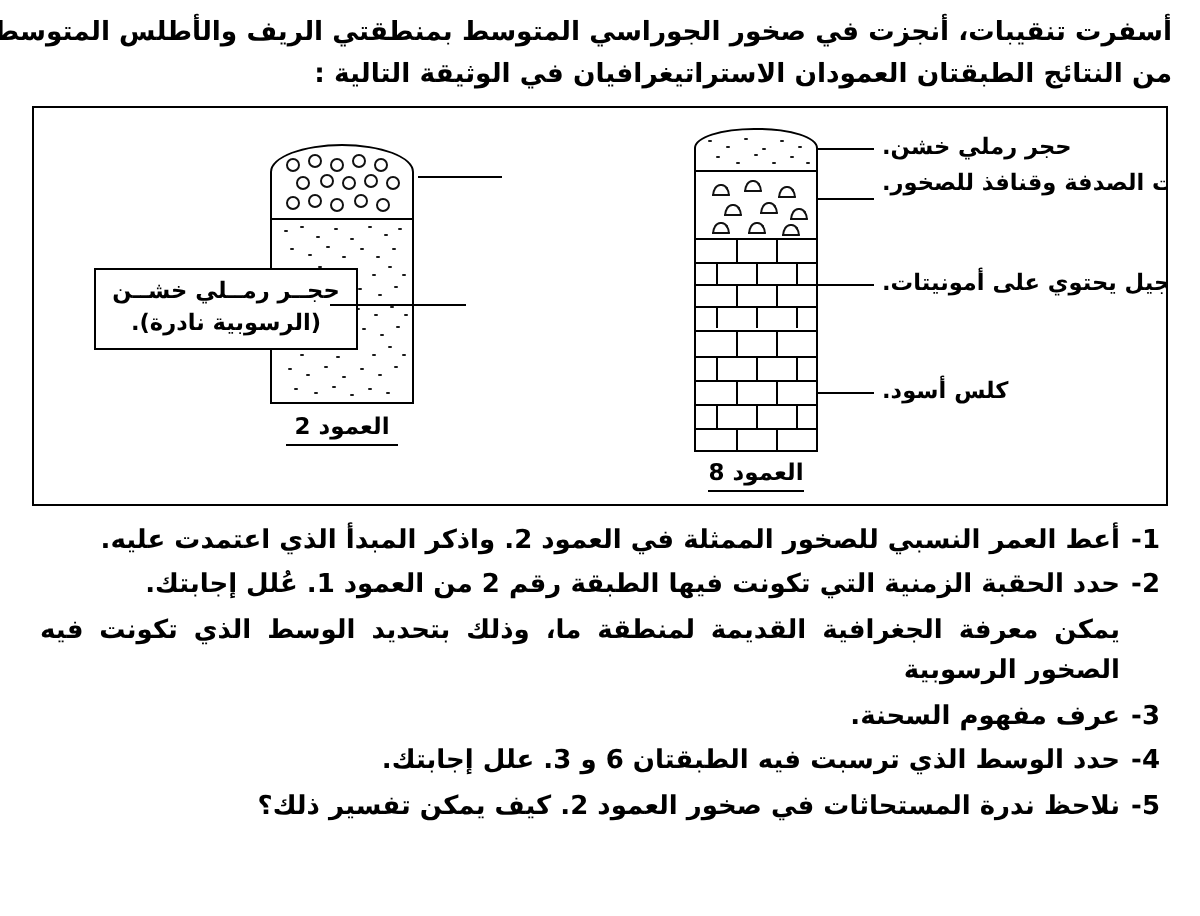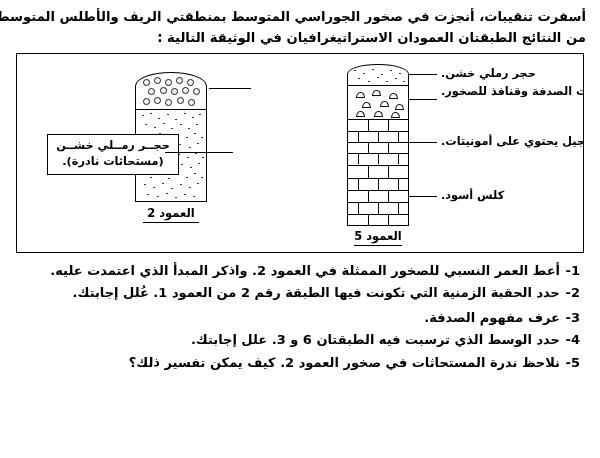--- a/index.html
+++ b/index.html
@@ -313,21 +313,21 @@
     </div>
 
     <div class="col2-label">العمود 2</div>
     <div class="col2-underline"></div>
 
     <div class="lead" style="left:192px; top:34px; width:42px;"></div>
 
     <div class="lead" style="left:192px; top:98px; width:24px;"></div>
     <div class="callout boxed" style="left:30px; top:80px; width:118px; right:auto;">
       <span class="line">حجــر رمــلي خشــن</span>
-      <span class="line">(مستحاثات نادرة).</span>
+      <span class="line">(الرسوبية نادرة).</span>
     </div>
     <div class="lead" style="left:148px; top:98px; width:44px;"></div>
 
     <div class="col1-wrap">
 
       <div class="seg seg-sand">
         <div class="stipple">
           <i style="left:6px;top:5px"></i>
             <i style="left:15px;top:8px"></i>
             <i style="left:24px;top:4px"></i>
@@ -386,21 +386,21 @@
         <div class="brick-v" style="left:20px; top:24px; height:12px;"></div>
         <div class="brick-v" style="left:40px; top:24px; height:12px;"></div>
         <div class="brick-v" style="left:30px; top:36px; height:12px;"></div>
         <div class="brick-v" style="left:10px; top:36px; height:12px;"></div>
         <div class="brick-v" style="left:50px; top:36px; height:12px;"></div>
         <div class="brick-v" style="left:20px; top:48px; height:12px;"></div>
         <div class="brick-v" style="left:40px; top:48px; height:12px;"></div>
       </div>
     </div>
 
-    <div class="col1-label">العمود 5</div>
+    <div class="col1-label">العمود 8</div>
     <div class="col1-underline"></div>
 
     <div class="lead" style="left:392px; top:20px; width:28px;"></div>
     <div class="callout" style="left:424px; top:12px;">
       <span>حجر رملي خشن.</span>
     </div>
 
     <div class="lead" style="left:392px; top:45px; width:28px;"></div>
     <div class="callout" style="left:424px; top:30px;">
       <span class="line">كلس يحتوي على قواقع ثنائيات</span>
@@ -427,26 +427,27 @@
     </div>
 
     <div class="q">
       <span class="num">2-</span>
       <span class="body">حدد الحقبة الزمنية التي تكونت فيها الطبقة رقم 2 من العمود 1. عُلل إجابتك.</span>
     </div>
 
     <div class="q wrapped">
       <span class="num"></span>
       <span class="body note">
+        <span class="line">يمكن معرفة الجغرافية القديمة لمنطقة ما، وذلك بتحديد الوسط الذي تكونت فيه الصخور الرسوبية</span>
       </span>
     </div>
 
     <div class="q">
       <span class="num">3-</span>
-      <span class="body">عرف مفهوم الصدفة.</span>
+      <span class="body">عرف مفهوم السحنة.</span>
     </div>
 
     <div class="q">
       <span class="num">4-</span>
       <span class="body">حدد الوسط الذي ترسبت فيه الطبقتان 6 و 3. علل إجابتك.</span>
     </div>
 
     <div class="q">
       <span class="num">5-</span>
       <span class="body">نلاحظ ندرة المستحاثات في صخور العمود 2. كيف يمكن تفسير ذلك؟</span>

